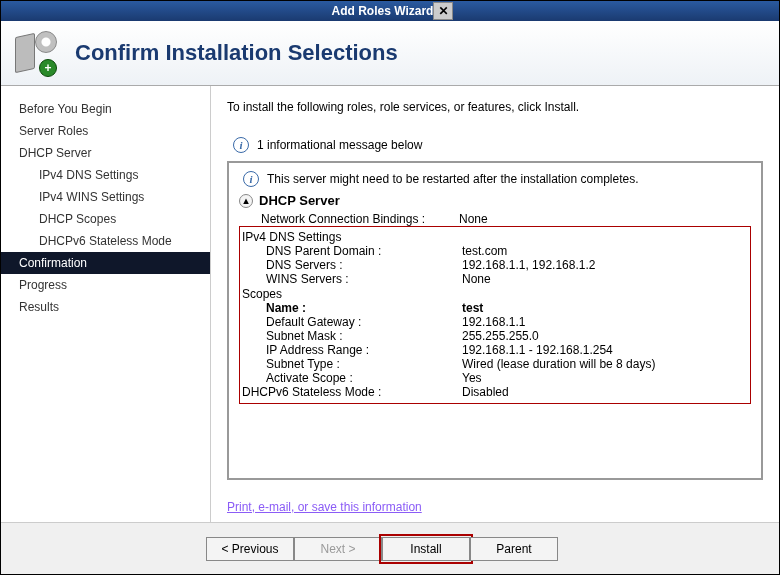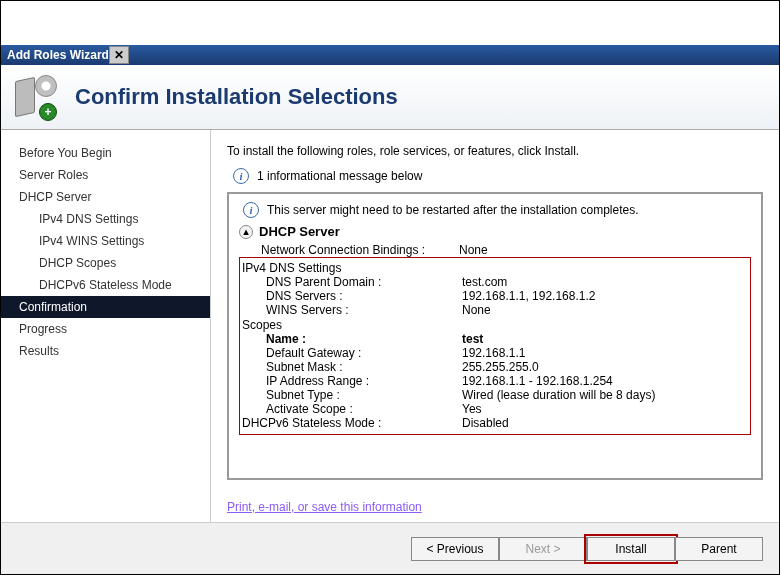--- a/index.html
+++ b/index.html
@@ -1,39 +1,39 @@
 <!DOCTYPE html>
 <html><head>
 <meta charset="utf-8">
 <style>
   * { box-sizing: border-box; }
   html, body { margin:0; padding:0; font-family: "Segoe UI", Tahoma, sans-serif; font-size:12px; background:#fff; }
   .window { width:780px; height:575px; border:1px solid #000; display:flex; flex-direction:column; }
   .titlebar {
-    height:20px; display:flex; align-items:center; justify-content:flex-start;
+    height:20px; display:flex; align-items:center; justify-content:center;
     background: linear-gradient(to bottom, #2a5aa0, #1a3a70); color:#fff; padding-left:6px;
-    font-weight:bold; font-size:12px;margin-top:44px;
+    font-weight:bold; font-size:12px;
   }
   .titlebar .close {
     width:20px; height:18px; background:#ccc; color:#000; display:flex; align-items:center; justify-content:center;
     font-family: Arial; font-size:12px; font-weight:bold; margin-right:1px; border:1px solid #888; cursor:pointer;
   }
   .header {
     height:65px; background: linear-gradient(to bottom, #fff, #eef2f6); border-bottom:1px solid #aaa;
     display:flex; align-items:center; padding-left:10px;
   }
   .header .icon { width:48px; height:48px; position:relative; margin-right:16px; }
   .header h1 { font-size:22px; color:#1a3a70; margin:0; font-weight:bold; }
   .body { flex:1; display:flex; min-height:0; }
   .sidebar { width:210px; background:#fff; border-right:1px solid #ccc; padding-top:12px; }
   .sidebar .nav-item { padding:4px 4px 4px 18px; color:#333; cursor:pointer; }
   .sidebar .nav-item.sub { padding-left:38px; }
   .sidebar .nav-item.selected { background:#0f172a; color:#fff; }
   .content { flex:1; display:flex; flex-direction:column; padding:14px 16px 0 16px; min-height:0; }
-  .intro-text { margin-bottom:10px; }
+  .intro-text { margin-bottom:23px; }
   .info-line { display:flex; align-items:center; gap:8px; margin-bottom:8px; margin-left:6px; }
   .info-icon {
     width:16px; height:16px; border-radius:50%; border:1.5px solid #3a6aa8; color:#3a6aa8;
     display:inline-flex; align-items:center; justify-content:center; font-style:italic; font-family:Georgia;
     font-size:11px; font-weight:bold; line-height:1;
   }
   .details-panel {
     border:2px solid #999; flex:1; min-height:0; padding:6px 10px 6px 10px; overflow:auto;
   }
   .restart-msg { display:flex; align-items:center; gap:8px; padding:2px 0 6px 4px; }
@@ -45,21 +45,21 @@
   .red-box { border:1.5px solid #a00; padding:2px 2px 4px 2px; }
   .kv-row { display:flex; }
   .kv-row .label { width:220px; padding-left:10px; }
   .kv-row .label.l1 { padding-left:0; }
   .kv-row .label.l3 { padding-left:24px; }
   .kv-row .value { }
   .bold { font-weight:bold; }
   .subhead { padding-left:0; margin-top:1px; }
   .link { color:#8b5cf6; text-decoration:underline; cursor:pointer; margin-top:20px; margin-bottom:8px; display:inline-block; }
   .btnbar {
-    height:52px; border-top:1px solid #ccc; display:flex; justify-content:flex-end; align-items:center;
+    height:52px; border-top:1px solid #ccc; display:flex; justify-content:center; align-items:center;
     padding-right:16px; gap:0; background:#f0f0f0;
   }
   button.wiz-btn {
     width:88px; height:24px; font-size:12px; background:#f4f4f4; border:1px solid #888; cursor:pointer;
   }
   button.wiz-btn:disabled { color:#9a9a9a; cursor:default; }
   button.wiz-btn.primary { outline:2.5px solid #a00; outline-offset:1px; }
   
   .srv-icon { position:relative; width:48px; height:48px; }
   .srv-icon .tower {

